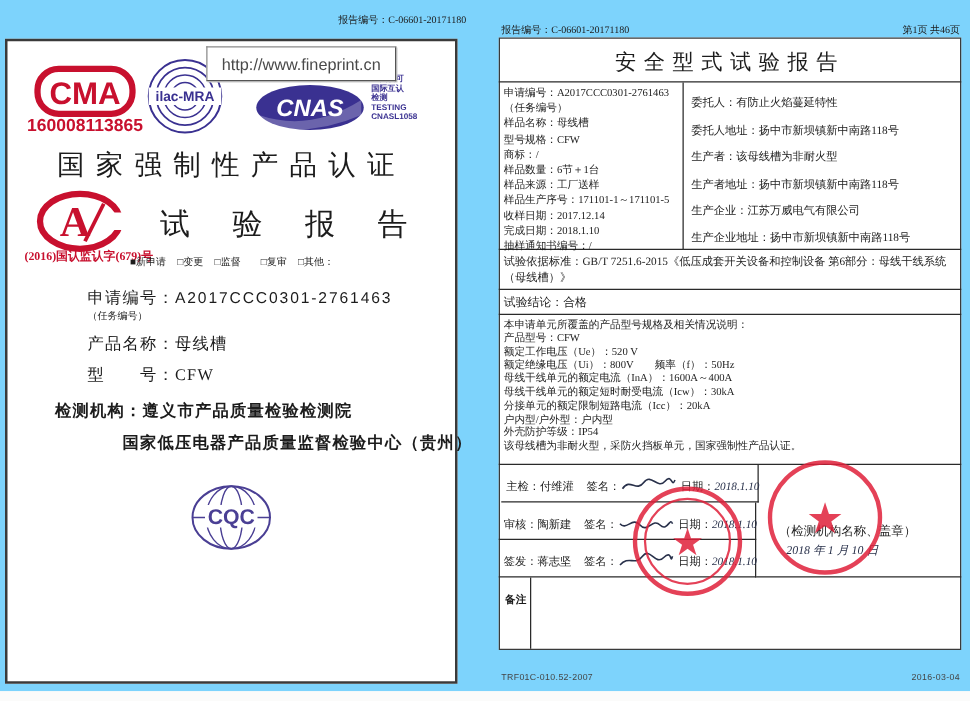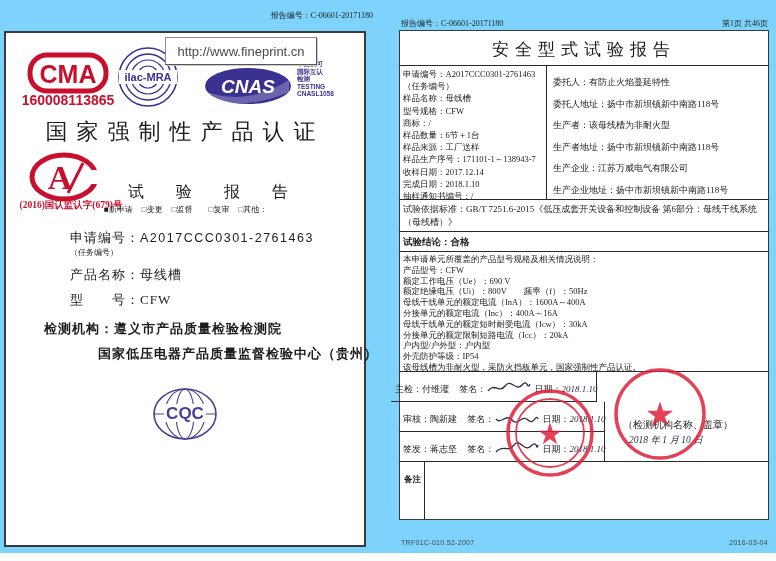--- a/index.html
+++ b/index.html
@@ -6,21 +6,21 @@
   #canvas{position:relative;width:776px;height:553px;background:#7dd3fc;overflow:hidden;
           font-family:"Liberation Serif","DejaVu Serif",serif;color:#1c1c1c;}
   .abs{position:absolute;}
   .page{position:absolute;background:#ffffff;border:2px solid #3a3a3a;box-sizing:border-box;}
   .sm{font-size:8px;line-height:1.25;}
   .red{color:#c8102e;}
   .navy{color:#3a3191;}
   .serifc{font-family:"Liberation Serif","DejaVu Serif",serif;}
   .sans{font-family:"Liberation Sans","DejaVu Sans",sans-serif;}
   .cert-title{font-size:22px;letter-spacing:9px;white-space:nowrap;}
-  .report-title{font-size:16px;letter-spacing:14px;white-space:nowrap;margin-top:19px;}
+  .report-title{font-size:24px;letter-spacing:14px;white-space:nowrap;}
   .field{font-size:13px;letter-spacing:1px;white-space:nowrap;}
   .watermark-box{background:#fff;border:1px solid #8a8a8a;border-right-color:#555;border-bottom-color:#555;
                  box-shadow:1px 1px 0 #ccc;display:flex;align-items:center;justify-content:center;}
   .cell{position:absolute;border:1px solid #2a2a2a;box-sizing:border-box;background:transparent;}
   .infoline{font-size:8.5px;line-height:12.2px;white-space:nowrap;}
   .infoline2{font-size:9px;line-height:21.5px;white-space:nowrap;}
   .specline{font-size:8.5px;line-height:10.8px;white-space:nowrap;}
   .ink{color:#28304a;font-style:italic;}
   .stamp{opacity:.85;}
   .tinyfoot{font-size:7px;color:#444;letter-spacing:.3px;}
@@ -136,21 +136,21 @@
 
   <div class="cell" style="left:399px;top:66px;width:148px;height:134px;border-width:0 1px 1px 0;">
     <div style="padding:2px 0 0 4px;">
       <div class="infoline">申请编号：A2017CCC0301-2761463</div>
       <div class="infoline">（任务编号）</div>
       <div class="infoline">样品名称：母线槽</div>
       <div class="infoline">型号规格：CFW</div>
       <div class="infoline">商标：/</div>
       <div class="infoline">样品数量：6节＋1台</div>
       <div class="infoline">样品来源：工厂送样</div>
-      <div class="infoline">样品生产序号：171101-1～138943-7</div>
+      <div class="infoline">样品生产序号：171101-1～171101-5</div>
       <div class="infoline">收样日期：2017.12.14</div>
       <div class="infoline">完成日期：2018.1.10</div>
       <div class="infoline">抽样通知书编号：/</div>
     </div>
   </div>
   <div class="cell" style="left:547px;top:66px;width:222px;height:134px;border-width:0 0 1px 0;">
     <div style="padding:6px 0 0 6px;">
       <div class="infoline2">委托人：有防止火焰蔓延特性</div>
       <div class="infoline2">委托人地址：扬中市新坝镇新中南路118号</div>
       <div class="infoline2">生产者：该母线槽为非耐火型</div>
@@ -158,40 +158,39 @@
       <div class="infoline2">生产企业：江苏万威电气有限公司</div>
       <div class="infoline2">生产企业地址：扬中市新坝镇新中南路118号</div>
     </div>
   </div>
 
   <div class="cell" style="left:399px;top:200px;width:370px;height:32px;border-width:0 0 1px 0;">
     <div style="font-size:9px;line-height:13px;padding:3px 4px 0 4px;">试验依据标准：GB/T 7251.6-2015《低压成套开关设备和控制设备 第6部分：母线干线系统（母线槽）》</div>
   </div>
 
   <div class="cell" style="left:399px;top:232px;width:370px;height:20px;border-width:0 0 1px 0;">
-    <div style="font-size:9.5px;padding:4px 0 0 4px;font-weight:bold;">试验结论：合格</div>
+    <div style="font-size:9.5px;padding:4px 0 0 4px;font-weight:normal;">试验结论：合格</div>
   </div>
 
   <div class="cell" style="left:399px;top:252px;width:370px;height:120px;border-width:0 0 1px 0;">
     <div style="padding:2px 0 0 4px;">
       <div class="specline">本申请单元所覆盖的产品型号规格及相关情况说明：</div>
       <div class="specline">产品型号：CFW</div>
-      <div class="specline">额定工作电压（Ue）：690 V</div>
+      <div class="specline">额定工作电压（Ue）：520 V</div>
       <div class="specline">额定绝缘电压（Ui）：800V　　频率（f）：50Hz</div>
       <div class="specline">母线干线单元的额定电流（InA）：1600A～400A</div>
-      <div class="specline">分接单元的额定电流（Inc）：400A～16A</div>
       <div class="specline">母线干线单元的额定短时耐受电流（Icw）：30kA</div>
       <div class="specline">分接单元的额定限制短路电流（Icc）：20kA</div>
       <div class="specline">户内型/户外型：户内型</div>
       <div class="specline">外壳防护等级：IP54</div>
       <div class="specline">该母线槽为非耐火型，采防火挡板单元，国家强制性产品认证。</div>
     </div>
   </div>
 
-  <div class="cell" style="left:391px;top:372px;width:206px;height:30px;border-width:0 1px 1px 0;">
+  <div class="cell" style="left:401px;top:372px;width:206px;height:30px;border-width:0 1px 1px 0;">
     <div style="font-size:9px;padding:9px 0 0 4px;white-space:nowrap;">
       <span>主检：</span><span>付维灌</span>
       <span style="margin-left:8px;">签名：</span><svg width="46" height="14" viewBox="0 0 46 14" style="vertical-align:-3px;">
           <path d="M2,10 C8,1 13,13 19,5 S30,11 36,4 41,10 44,3" fill="none" stroke="#28304a" stroke-width="1.3"></path>
         </svg>
       <span>日期：</span><span class="ink">2018.1.10</span>
     </div>
   </div>
   <div class="cell" style="left:399px;top:402px;width:206px;height:30px;border-width:0 1px 1px 0;">
     <div style="font-size:9px;padding:9px 0 0 4px;white-space:nowrap;">

